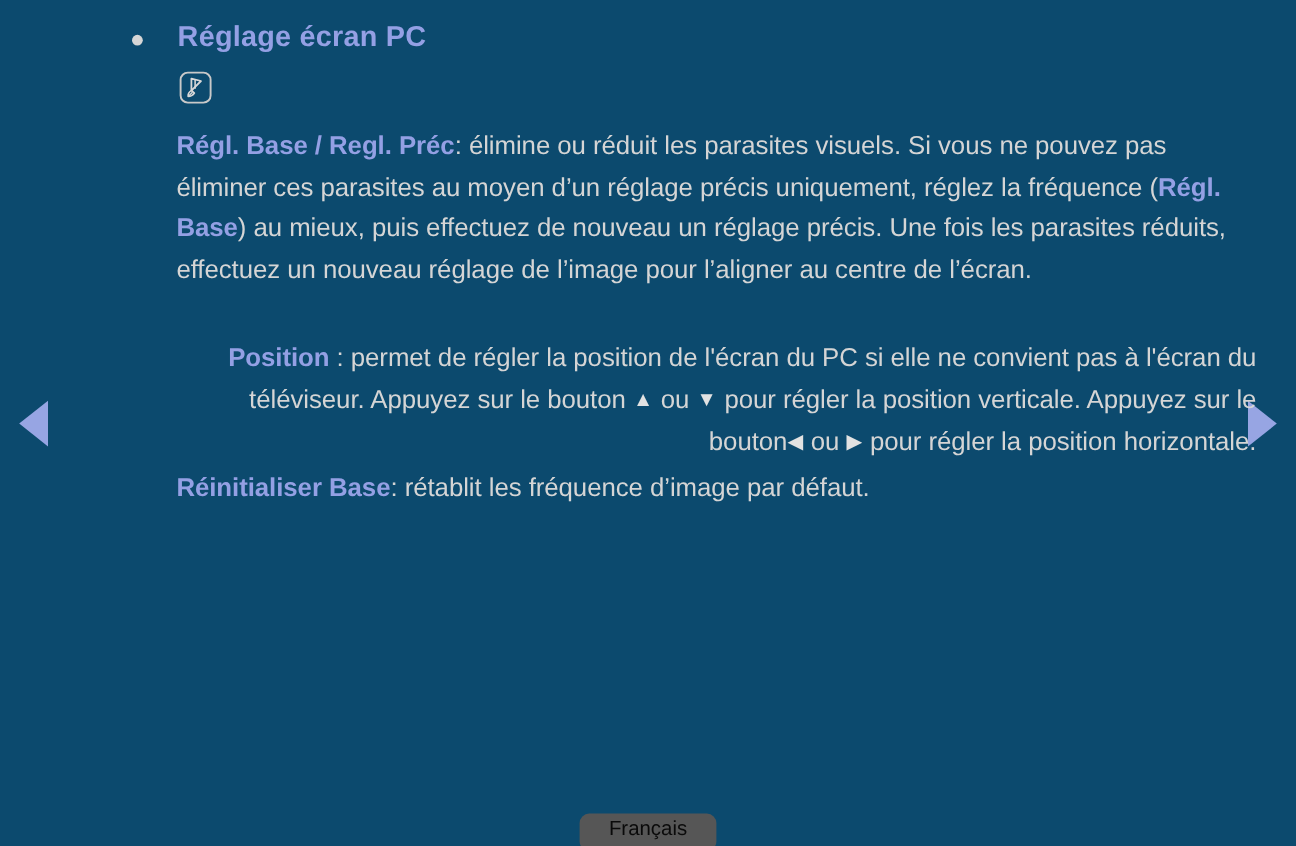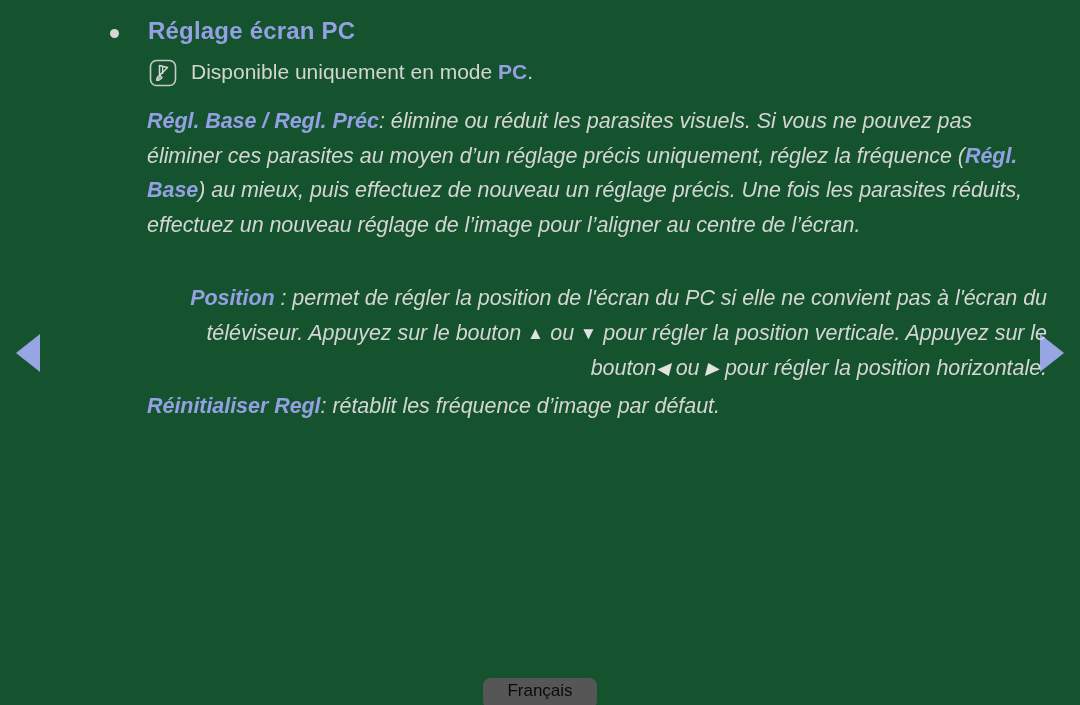--- a/index.html
+++ b/index.html
@@ -12,21 +12,21 @@
     height: 705px;
     overflow: hidden;
     font-family: "Liberation Sans", sans-serif;
     position: relative;
     -webkit-font-smoothing: antialiased;
   }
 
   .page {
     position: absolute;
     inset: 0;
-    background: #14532d;
+    background: #0c4a6e;
   }
 
   
   .nav-arrow {
     position: absolute;
     top: 334px;
     width: 0;
     height: 0;
     border-top: 19px solid transparent;
     border-bottom: 19px solid transparent;
@@ -101,21 +101,20 @@
   
   .para {
     position: absolute;
     left: 147px;
     width: 890px;
     font-size: 21.5px;
     color: #d5d5d5;
     line-height: 34.5px;
     text-align: left;
     letter-spacing: -0.05px;
-    font-style: italic;
   }
   .para .term {
     color: #94a0e4;
     font-weight: bold;
   }
   .para .glyph {
     color: #e2e2e2;
     font-size: 17px;
     vertical-align: 1.5px;
     letter-spacing: 0.5px;
@@ -161,26 +160,25 @@
     <div class="note-row">
       <span class="note-icon">
         <svg width="30" height="30" viewBox="0 0 30 30" aria-hidden="true">
           <rect x="2.5" y="2.5" width="25" height="25" rx="6" ry="6" fill="none" stroke="#c9c9c9" stroke-width="1.6"></rect>
           <path d="M11.5 7.5 L19.5 9.5 L11.5 17.5 Z" fill="none" stroke="#d8d8d8" stroke-width="1.5" stroke-linejoin="round"></path>
           <path d="M14.6 7.9 L14.6 16.0" fill="none" stroke="#d8d8d8" stroke-width="1.3"></path>
           <path d="M11.6 17.3 C9.4 18.6 8.6 20.6 8.8 22.4 C10.6 22.4 12.6 21.6 14.0 19.6 Z" fill="none" stroke="#d8d8d8" stroke-width="1.4" stroke-linejoin="round"></path>
           <path d="M9.0 22.3 L12.4 18.9" fill="none" stroke="#d8d8d8" stroke-width="1.2"></path>
         </svg>
       </span>
-      <span class="note-text"><span>Disponible uniquement en mode </span><b>PC</b><span>.</span></span>
     </div>
 
     <div class="para" id="para-reglbase"><span class="term">Régl. Base / Regl. Préc</span><span>: </span><span>élimine ou réduit les parasites visuels. Si vous ne pouvez pas éliminer ces parasites au moyen d’un réglage précis uniquement, réglez la fréquence (</span><span class="term">Régl. Base</span><span>) au mieux, puis effectuez de nouveau un réglage précis. Une fois les parasites réduits, effectuez un nouveau réglage de l’image pour l’aligner au centre de l’écran.</span></div>
 
     <div class="para" id="para-position"><span class="term">Position</span><span> : </span><span>permet de régler la position de l'écran du PC si elle ne convient pas à l'écran du téléviseur. Appuyez sur le bouton </span><span class="glyph">▲</span><span> ou </span><span class="glyph">▼</span><span> pour régler la position verticale. Appuyez sur le bouton</span><span class="glyph">◀</span><span> ou </span><span class="glyph">▶</span><span> pour régler la position horizontale.</span></div>
 
-    <div class="para" id="para-reinit"><span class="term">Réinitialiser Regl</span><span>: </span><span>rétablit les fréquence d’image par défaut.</span></div>
+    <div class="para" id="para-reinit"><span class="term">Réinitialiser Base</span><span>: </span><span>rétablit les fréquence d’image par défaut.</span></div>
 
   </div>
 
   <div class="lang-chip">Français</div>
 
 </div>
 
 </body></html>

